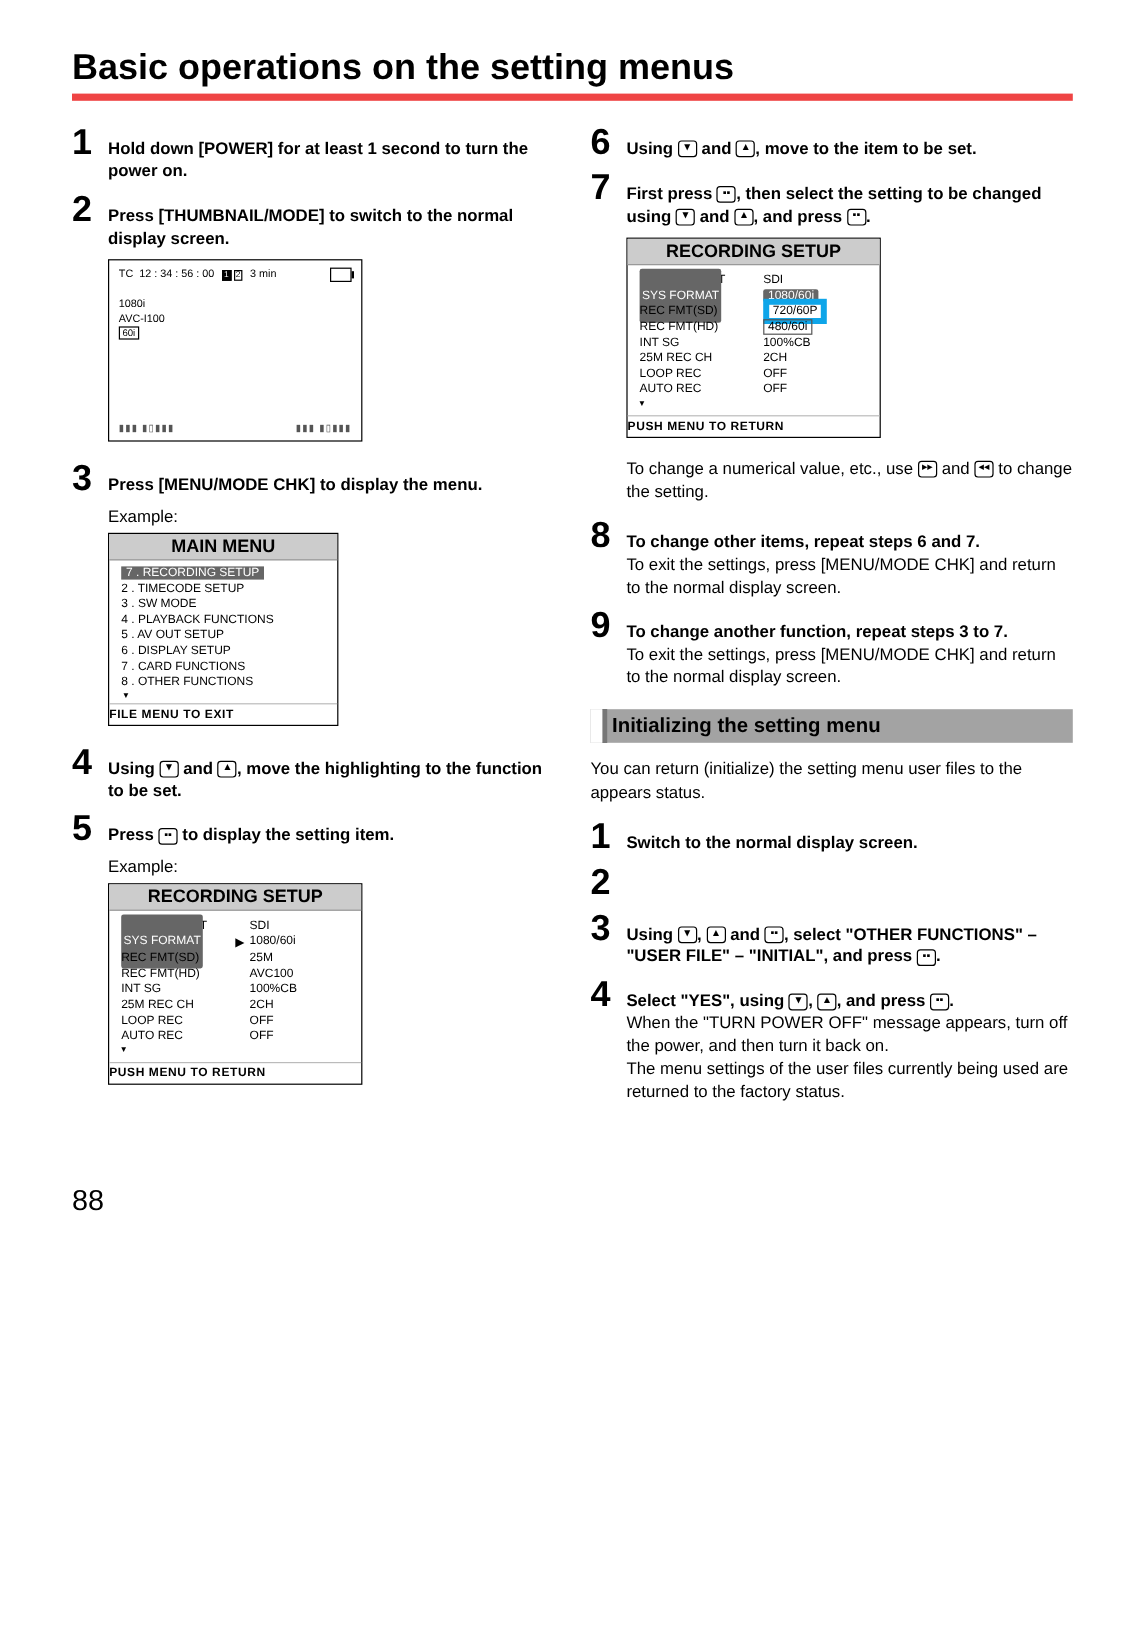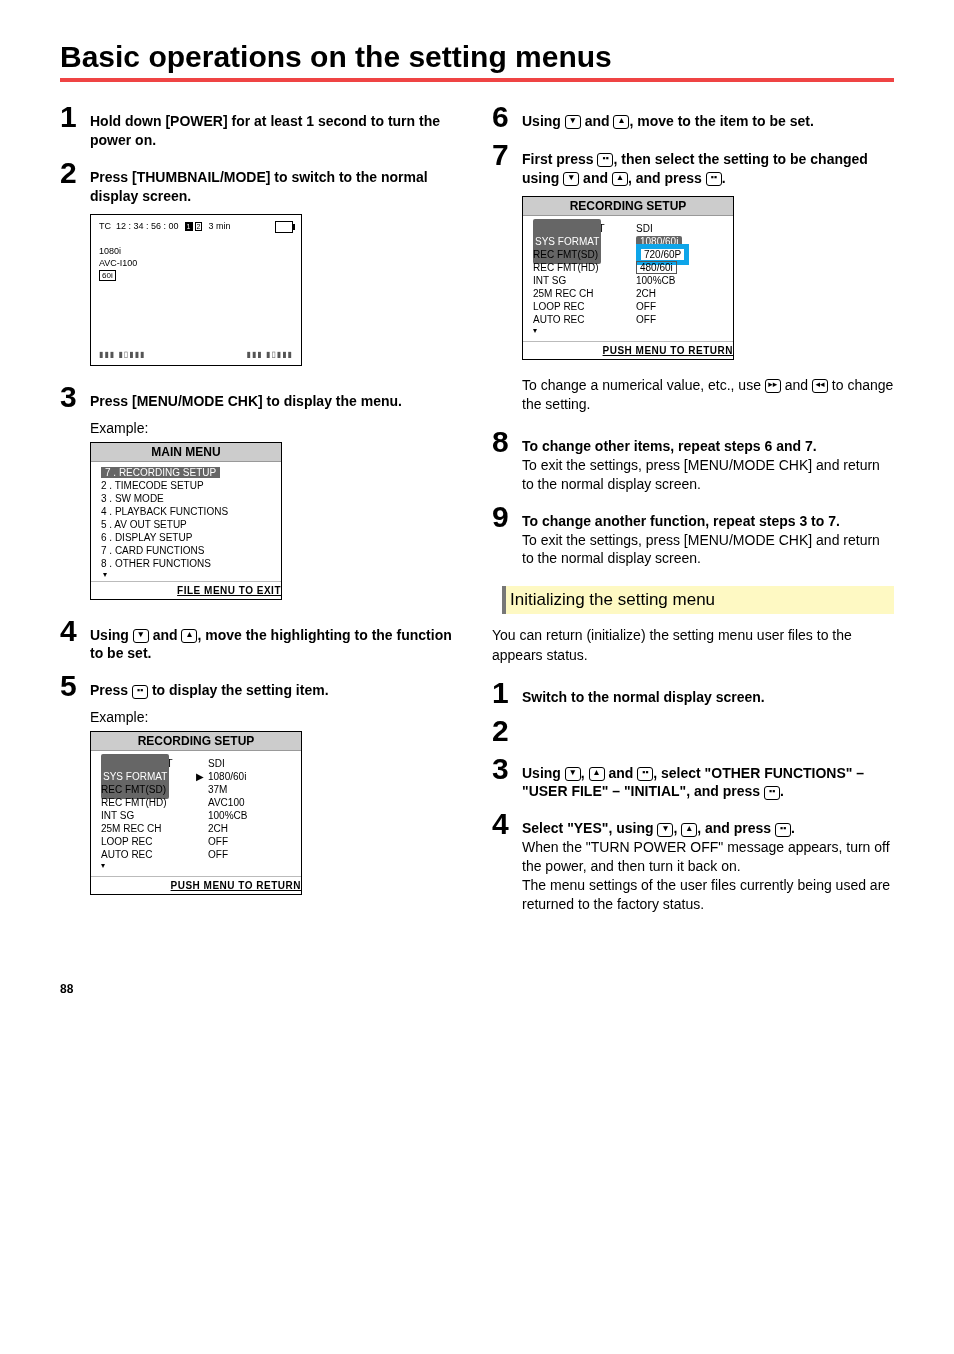--- a/index.html
+++ b/index.html
@@ -6,21 +6,21 @@
     font-family: Arial, Helvetica, sans-serif;
     font-size: 14px;
     color: #000;
     margin: 0;
     padding: 40px 60px;
     width: 834px;
   }
   h1 {
     font-size: 30px;
     font-weight: bold;
-    border-bottom: 4px solid #ef4444;
+    border-bottom: 6px solid #ef4444;
     padding-bottom: 4px;
     margin: 0 0 20px 0;
   }
   .columns {
     display: flex;
     gap: 30px;
   }
   .col { flex: 1; }
   .step {
     display: flex;
@@ -50,39 +50,38 @@
     border: 1px solid #000;
     width: 210px;
     font-size: 10px;
   }
   .fig-title {
     background: #ccc;
     text-align: center;
     font-weight: bold;
     padding: 2px 0;
     border-bottom: 1px solid #999;
-    font-size: 12px;
+    font-size: 15px;
   }
   .fig-pad { padding: 6px 10px; }
   .fig-row { display: flex; font-size: 10px; padding: 1px 0; }
   .fig-row .l { width: 95px; }
   .fig-row .r { }
   .highlight-label { background:#666; color:#fff; padding:17px 2px; border-radius:2px; }
   .highlight-value { background:#666; color:#fff; padding:0 4px; border-radius:2px; }
   .menu-list { padding: 4px 10px 2px 10px; font-size: 10px; }
   .menu-item { padding: 1px 0; white-space: nowrap; }
   .menu-item.sel span.inner { background:#666; color:#fff; padding:0 4px; }
   .fig-footer {
-    text-align: right;
+    text-align: left;
     font-weight: bold;
     font-size: 10px;
     padding: 3px 0;
     border-top: 1px solid #bbb;
     letter-spacing: 0.5px;
-    text-decoration: underline;
   }
   .screen {
     margin: 6px 0 16px 30px;
     border: 1px solid #000;
     width: 210px;
     height: 150px;
     position: relative;
     font-size: 10px;
   }
   .tc { position:absolute; top:6px; left:8px; font-size:9px; }
@@ -99,30 +98,30 @@
     font-size: 9px;
     line-height: 10px;
     text-align: center;
     width: 14px;
     height: 12px;
     vertical-align: middle;
     position: relative;
   }
   .icon::after { content: attr(data-glyph); position:relative; top:-1px; }
   .section-bar {
-    background: #fef9c3;
+    background: #a3a3a3;
     border-left: 10px solid #fff;
     padding: 4px 8px;
     font-size: 17px;
-    font-weight: normal;
+    font-weight: bold;
     margin: 18px 0 12px 0;
     box-shadow: inset 6px 0 0 -2px #777;
   }
   .para { font-size:14px; line-height:1.4; margin: 0 0 12px 0; }
-  .page-number { font-size:12px; font-weight:bold; margin-top:60px; }
+  .page-number { font-size:24px; font-weight:normal; margin-top:60px; }
   .card-icon { display:inline-block; border:1px solid #000; background:#000; color:#fff; font-size:7px; padding:0 1px; margin:0 1px; }
 </style>
 </head>
 <body>
 
 <h1>Basic operations on the setting menus</h1>
 
 <div class="columns">
 
   <div class="col">
@@ -202,21 +201,21 @@
             <span class="l">INPUT SELECT</span>
             <span class="r" style="padding-left:12px">SDI</span>
           </div>
         <div class="fig-row">
             <span class="l"><span class="highlight-label">SYS FORMAT</span></span>
             <span style="width:12px">▶</span>
             <span class="r">1080/60i</span>
           </div>
         <div class="fig-row">
             <span class="l">REC FMT(SD)</span>
-            <span class="r" style="padding-left:12px">37M</span>
+            <span class="r" style="padding-left:12px">25M</span>
           </div>
         <div class="fig-row">
             <span class="l">REC FMT(HD)</span>
             <span class="r" style="padding-left:12px">AVC100</span>
           </div>
         <div class="fig-row">
             <span class="l">INT SG</span>
             <span class="r" style="padding-left:12px">100%CB</span>
           </div>
         <div class="fig-row">

